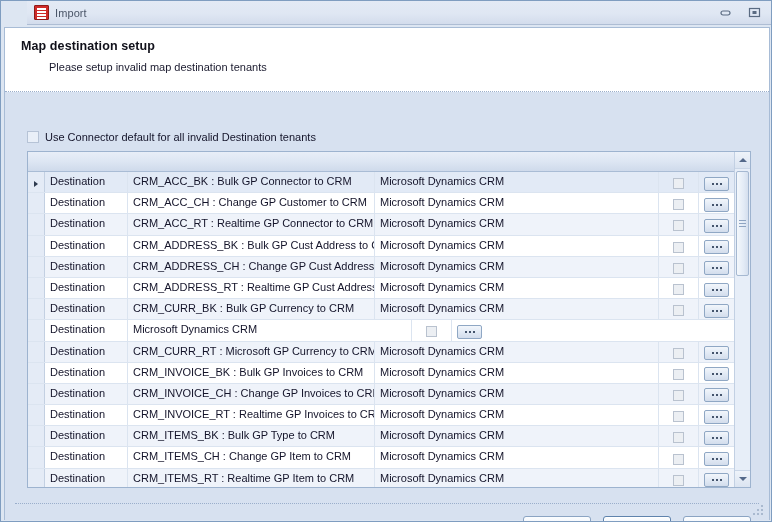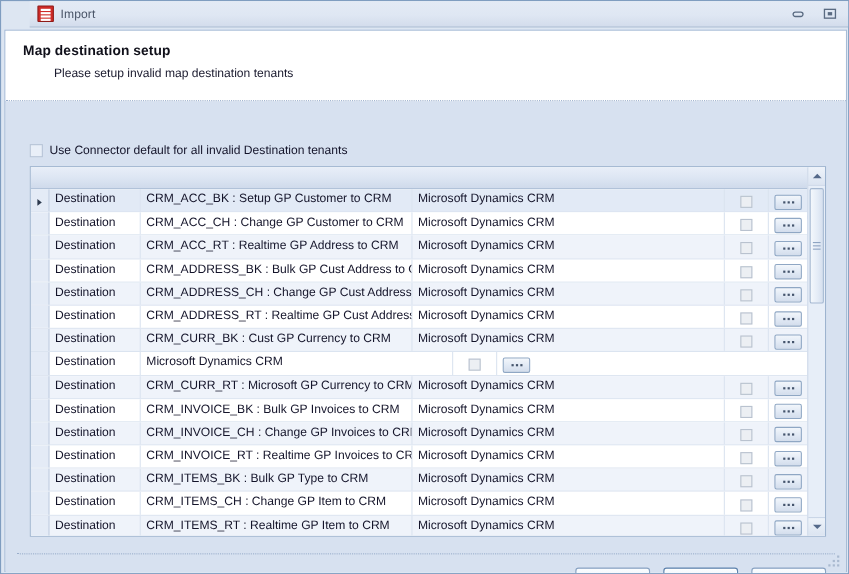--- a/index.html
+++ b/index.html
@@ -414,21 +414,21 @@
               <div class="hcell c-desc">Destination</div>
               <div class="hcell c-dest">Destination Type</div>
               <div class="hcell c-setup">Setup</div>
               <div class="hcell c-btn"></div>
             </div>
 
             <div class="rows-wrap" id="rows">
                 <div class="row alt current">
                   <div class="cell c-ind"><span class="ind-arrow"></span></div>
                   <div class="cell c-obj">Destination</div>
-                  <div class="cell c-desc">CRM_ACC_BK : Setup GP Customer to CRM</div>
+                  <div class="cell c-desc">CRM_ACC_BK : Bulk GP Connector to CRM</div>
                   <div class="cell c-dest">Microsoft Dynamics CRM</div>
                   <div class="cell c-setup">
                     <span class="setup-chk"></span>
                   </div>
                   <div class="cell c-btn">
                     <div class="dots-btn" title="...">
                       <i></i>
                       <i></i>
                       <i></i>
                     </div>
@@ -446,21 +446,21 @@
                     <div class="dots-btn" title="...">
                       <i></i>
                       <i></i>
                       <i></i>
                     </div>
                   </div>
                 </div>
                 <div class="row alt">
                   <div class="cell c-ind"></div>
                   <div class="cell c-obj">Destination</div>
-                  <div class="cell c-desc">CRM_ACC_RT : Realtime GP Address to CRM</div>
+                  <div class="cell c-desc">CRM_ACC_RT : Realtime GP Connector to CRM</div>
                   <div class="cell c-dest">Microsoft Dynamics CRM</div>
                   <div class="cell c-setup">
                     <span class="setup-chk"></span>
                   </div>
                   <div class="cell c-btn">
                     <div class="dots-btn" title="...">
                       <i></i>
                       <i></i>
                       <i></i>
                     </div>
@@ -510,21 +510,21 @@
                     <div class="dots-btn" title="...">
                       <i></i>
                       <i></i>
                       <i></i>
                     </div>
                   </div>
                 </div>
                 <div class="row alt">
                   <div class="cell c-ind"></div>
                   <div class="cell c-obj">Destination</div>
-                  <div class="cell c-desc">CRM_CURR_BK : Cust GP Currency to CRM</div>
+                  <div class="cell c-desc">CRM_CURR_BK : Bulk GP Currency to CRM</div>
                   <div class="cell c-dest">Microsoft Dynamics CRM</div>
                   <div class="cell c-setup">
                     <span class="setup-chk"></span>
                   </div>
                   <div class="cell c-btn">
                     <div class="dots-btn" title="...">
                       <i></i>
                       <i></i>
                       <i></i>
                     </div>

